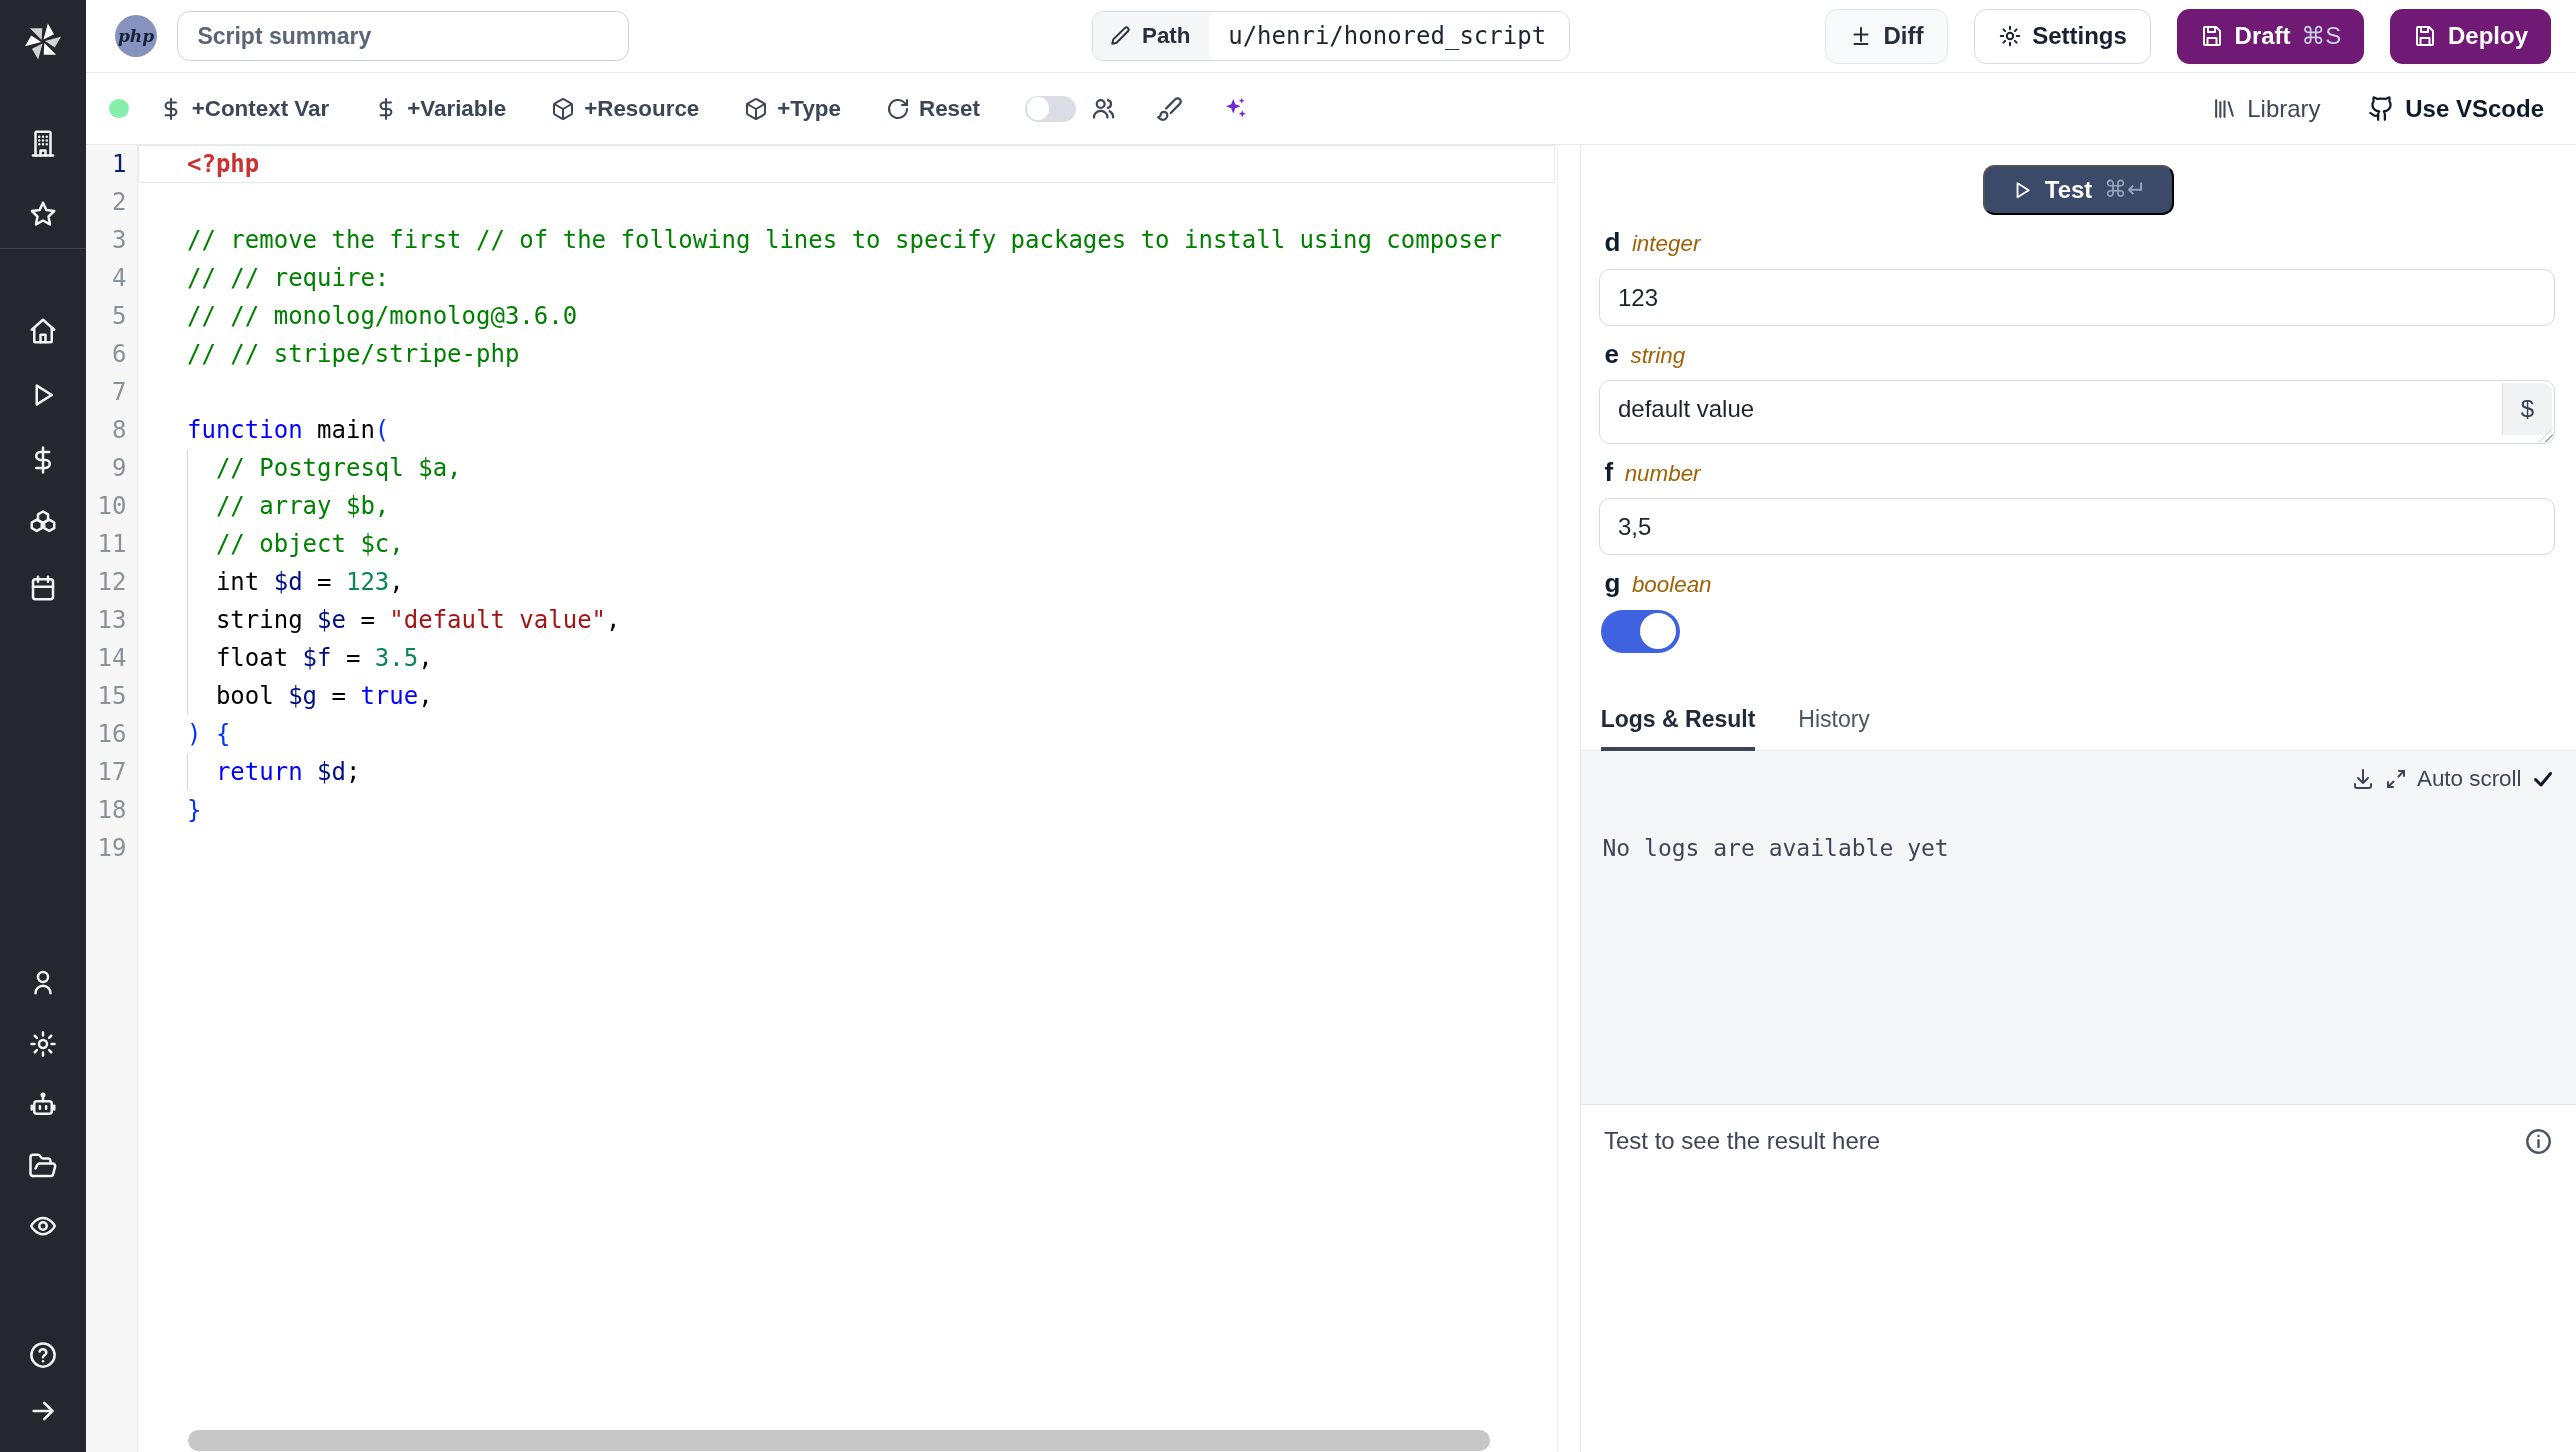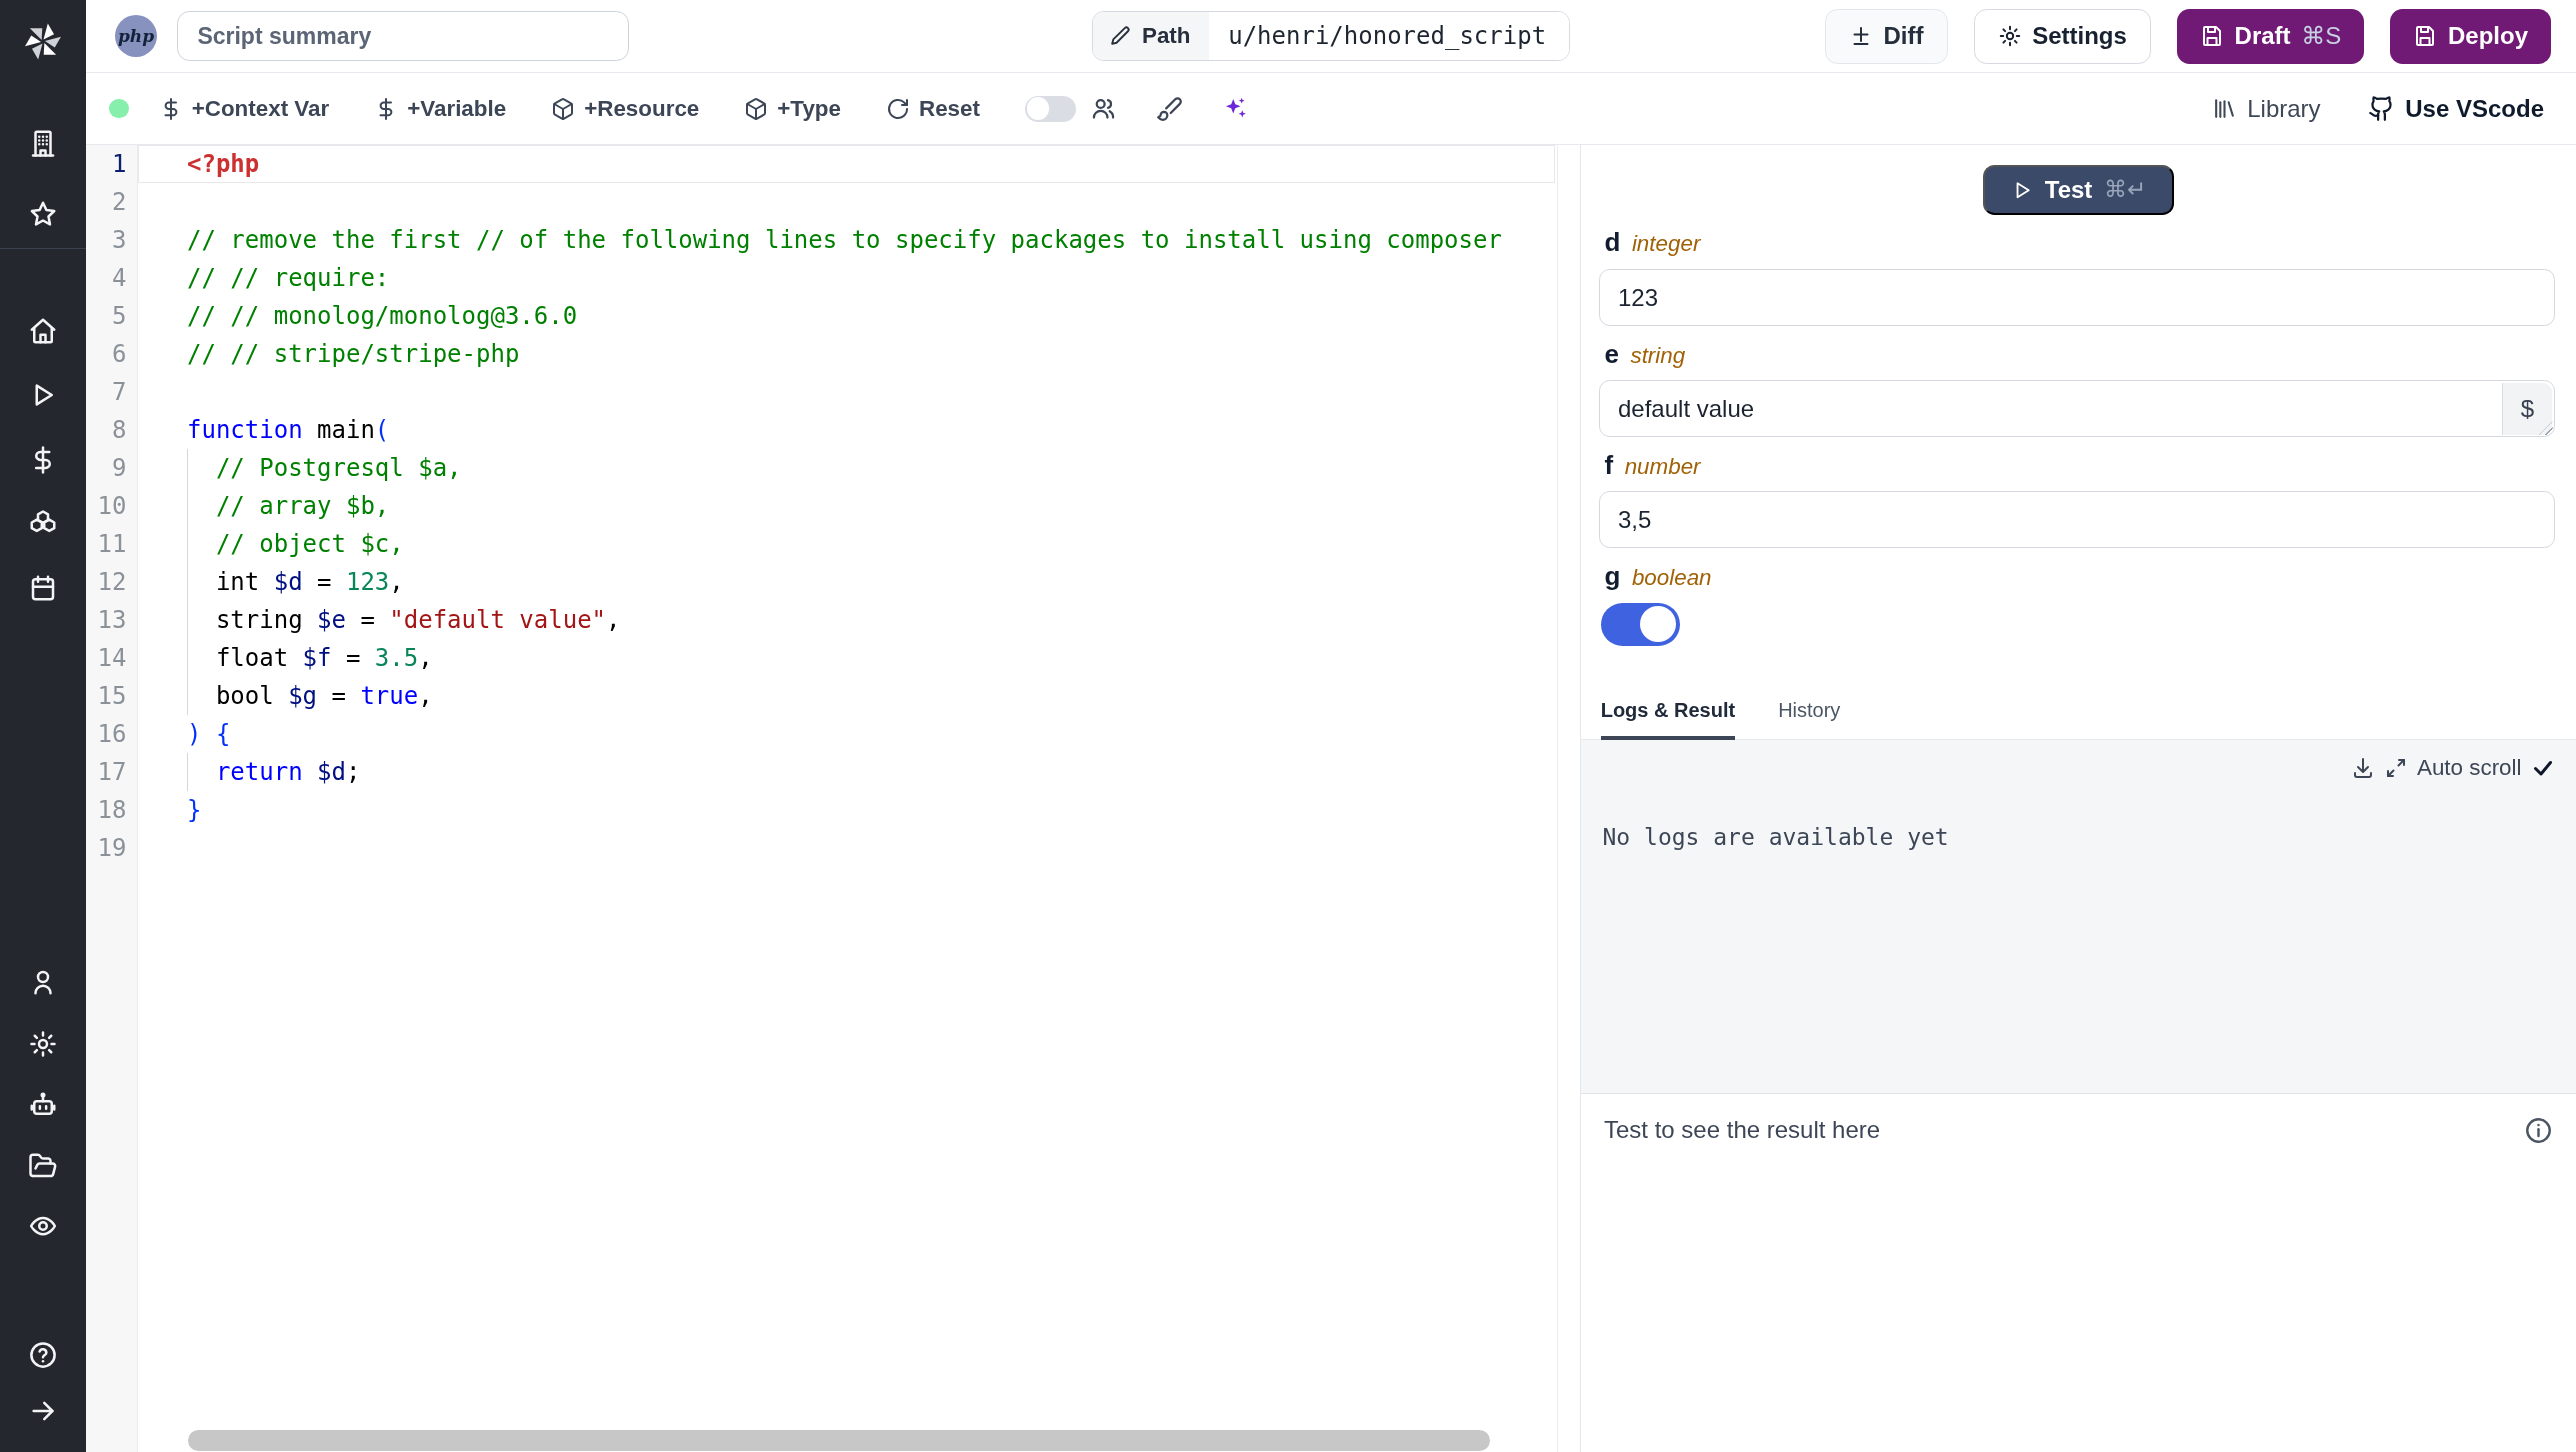--- a/index.html
+++ b/index.html
@@ -77,29 +77,29 @@
   .test-btn svg { width:22.4px; height:22.4px; }
   .test-kbd { font-weight:400; color:#98a4ba; font-size:23px; }
 
   .args { padding:0 21.5px 0 18px; }
   .field-label { display:flex; align-items:baseline; margin:12.5px 0 10.7px 5.4px; }
   .field-label:first-child { margin-top:5.4px; }
   .fname { font-size:26px; font-weight:700; color:#111c2e; }
   .ftype { font-size:22.4px; font-style:italic; color:#a16207; margin-left:11.6px; }
   .finput { width:100%; height:57px; border:0.9px solid #d4d8de; border-radius:10.7px; padding:0 18px; font-size:24px; color:#1b2430; outline:none; background:#fff; font-family:"Liberation Sans",sans-serif; }
   .e-wrap { position:relative; }
-  .e-textarea { width:100%; height:57px; border:0.9px solid #d4d8de; border-radius:10.7px; padding:13.4px 63px 0 18px; font-size:24px; color:#1b2430; outline:none; resize:none; font-family:"Liberation Sans",sans-serif; display:block; }
+  .e-textarea { width:100%; height:64px; border:0.9px solid #d4d8de; border-radius:10.7px; padding:13.4px 63px 0 18px; font-size:24px; color:#1b2430; outline:none; resize:none; font-family:"Liberation Sans",sans-serif; display:block; }
   .dollar-btn { position:absolute; top:2.7px; right:2.7px; width:50px; height:52px; background:#f1f3f5; border-left:0.9px solid #d9dde2; border-radius:0 9px 9px 0; display:flex; align-items:center; justify-content:center; font-size:24px; color:#374151; cursor:pointer; border-top:none; border-bottom:none; border-right:none; }
   .resize-corner { position:absolute; right:1.8px; bottom:1.8px; width:14.3px; height:14.3px;
      background:repeating-linear-gradient(135deg, transparent 0 3.6px, #9aa2ac 3.6px 5.4px); clip-path:polygon(100% 0,100% 100%,0 100%); cursor:nwse-resize; }
   .tgl-on { width:79px; height:43px; border-radius:21.5px; background:#3f63e0; position:relative; cursor:pointer; margin:1.8px 0 5.4px 1.8px; }
   .tgl-on .knob { position:absolute; top:3.6px; right:3.6px; width:36px; height:36px; border-radius:50%; background:#fff; }
 
   .tabs { margin-top:48px; border-bottom:0.9px solid #e6e9ee; display:flex; gap:43px; padding-left:19.7px; }
-  .tab { font-size:20px; padding-bottom:14.3px; cursor:pointer; color:#4b5563; border-bottom:4.5px solid transparent; margin-bottom:-0.9px; }
+  .tab { font-size:23px; padding-bottom:14.3px; cursor:pointer; color:#4b5563; border-bottom:4.5px solid transparent; margin-bottom:-0.9px; }
   .tab.active { color:#202a3a; font-weight:700; border-bottom-color:#3c4656; }
 
   .logs { height:354px; flex:0 0 354px; background:#f4f6f8; border-bottom:0.9px solid #e0e4e9; padding:14.3px 21.5px; }
   .logs-controls { display:flex; justify-content:flex-end; align-items:center; gap:9px; color:#3d4656; }
   .logs-controls svg { width:24px; height:24px; cursor:pointer; }
   .autoscroll-label { font-size:22.4px; color:#3d4656; }
   .logs-empty { margin-top:43px; font:23px "DejaVu Sans Mono",monospace; color:#3d4656; }
 
   .result { flex:1; background:#fff; padding:21.5px 23px; display:flex; justify-content:space-between; align-items:flex-start; }
   .result-text { font-size:24px; color:#3d4656; }

